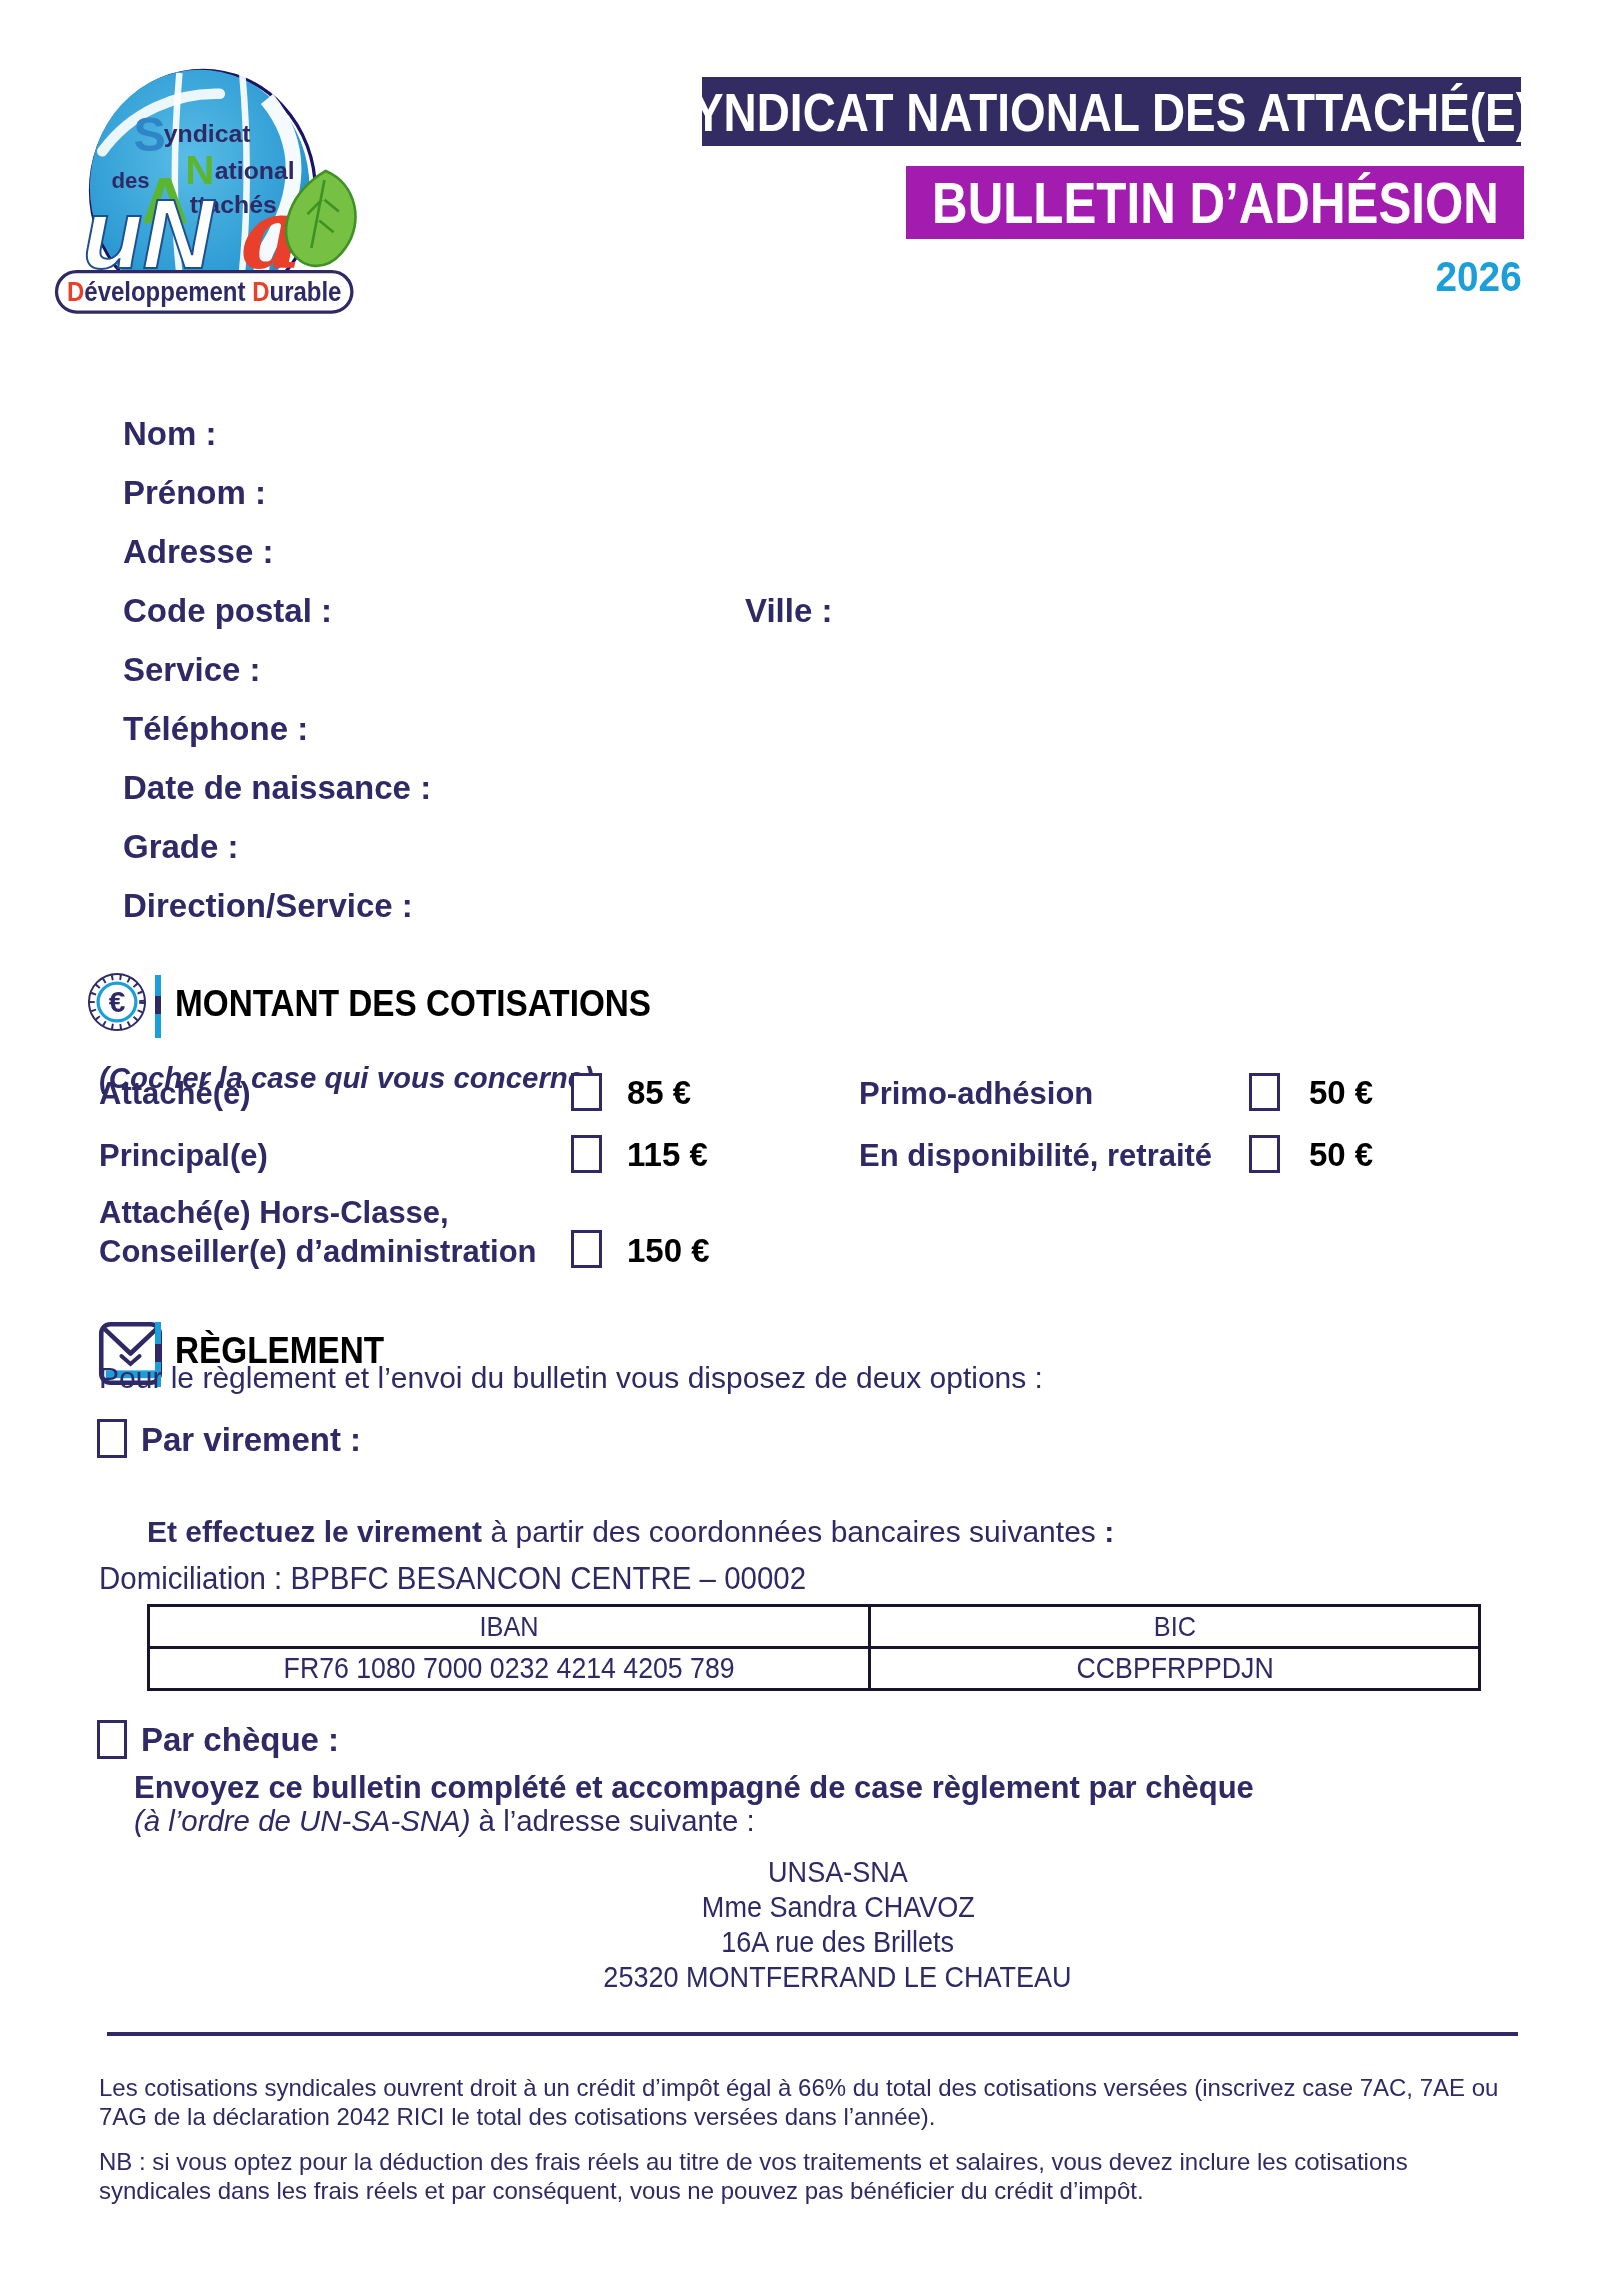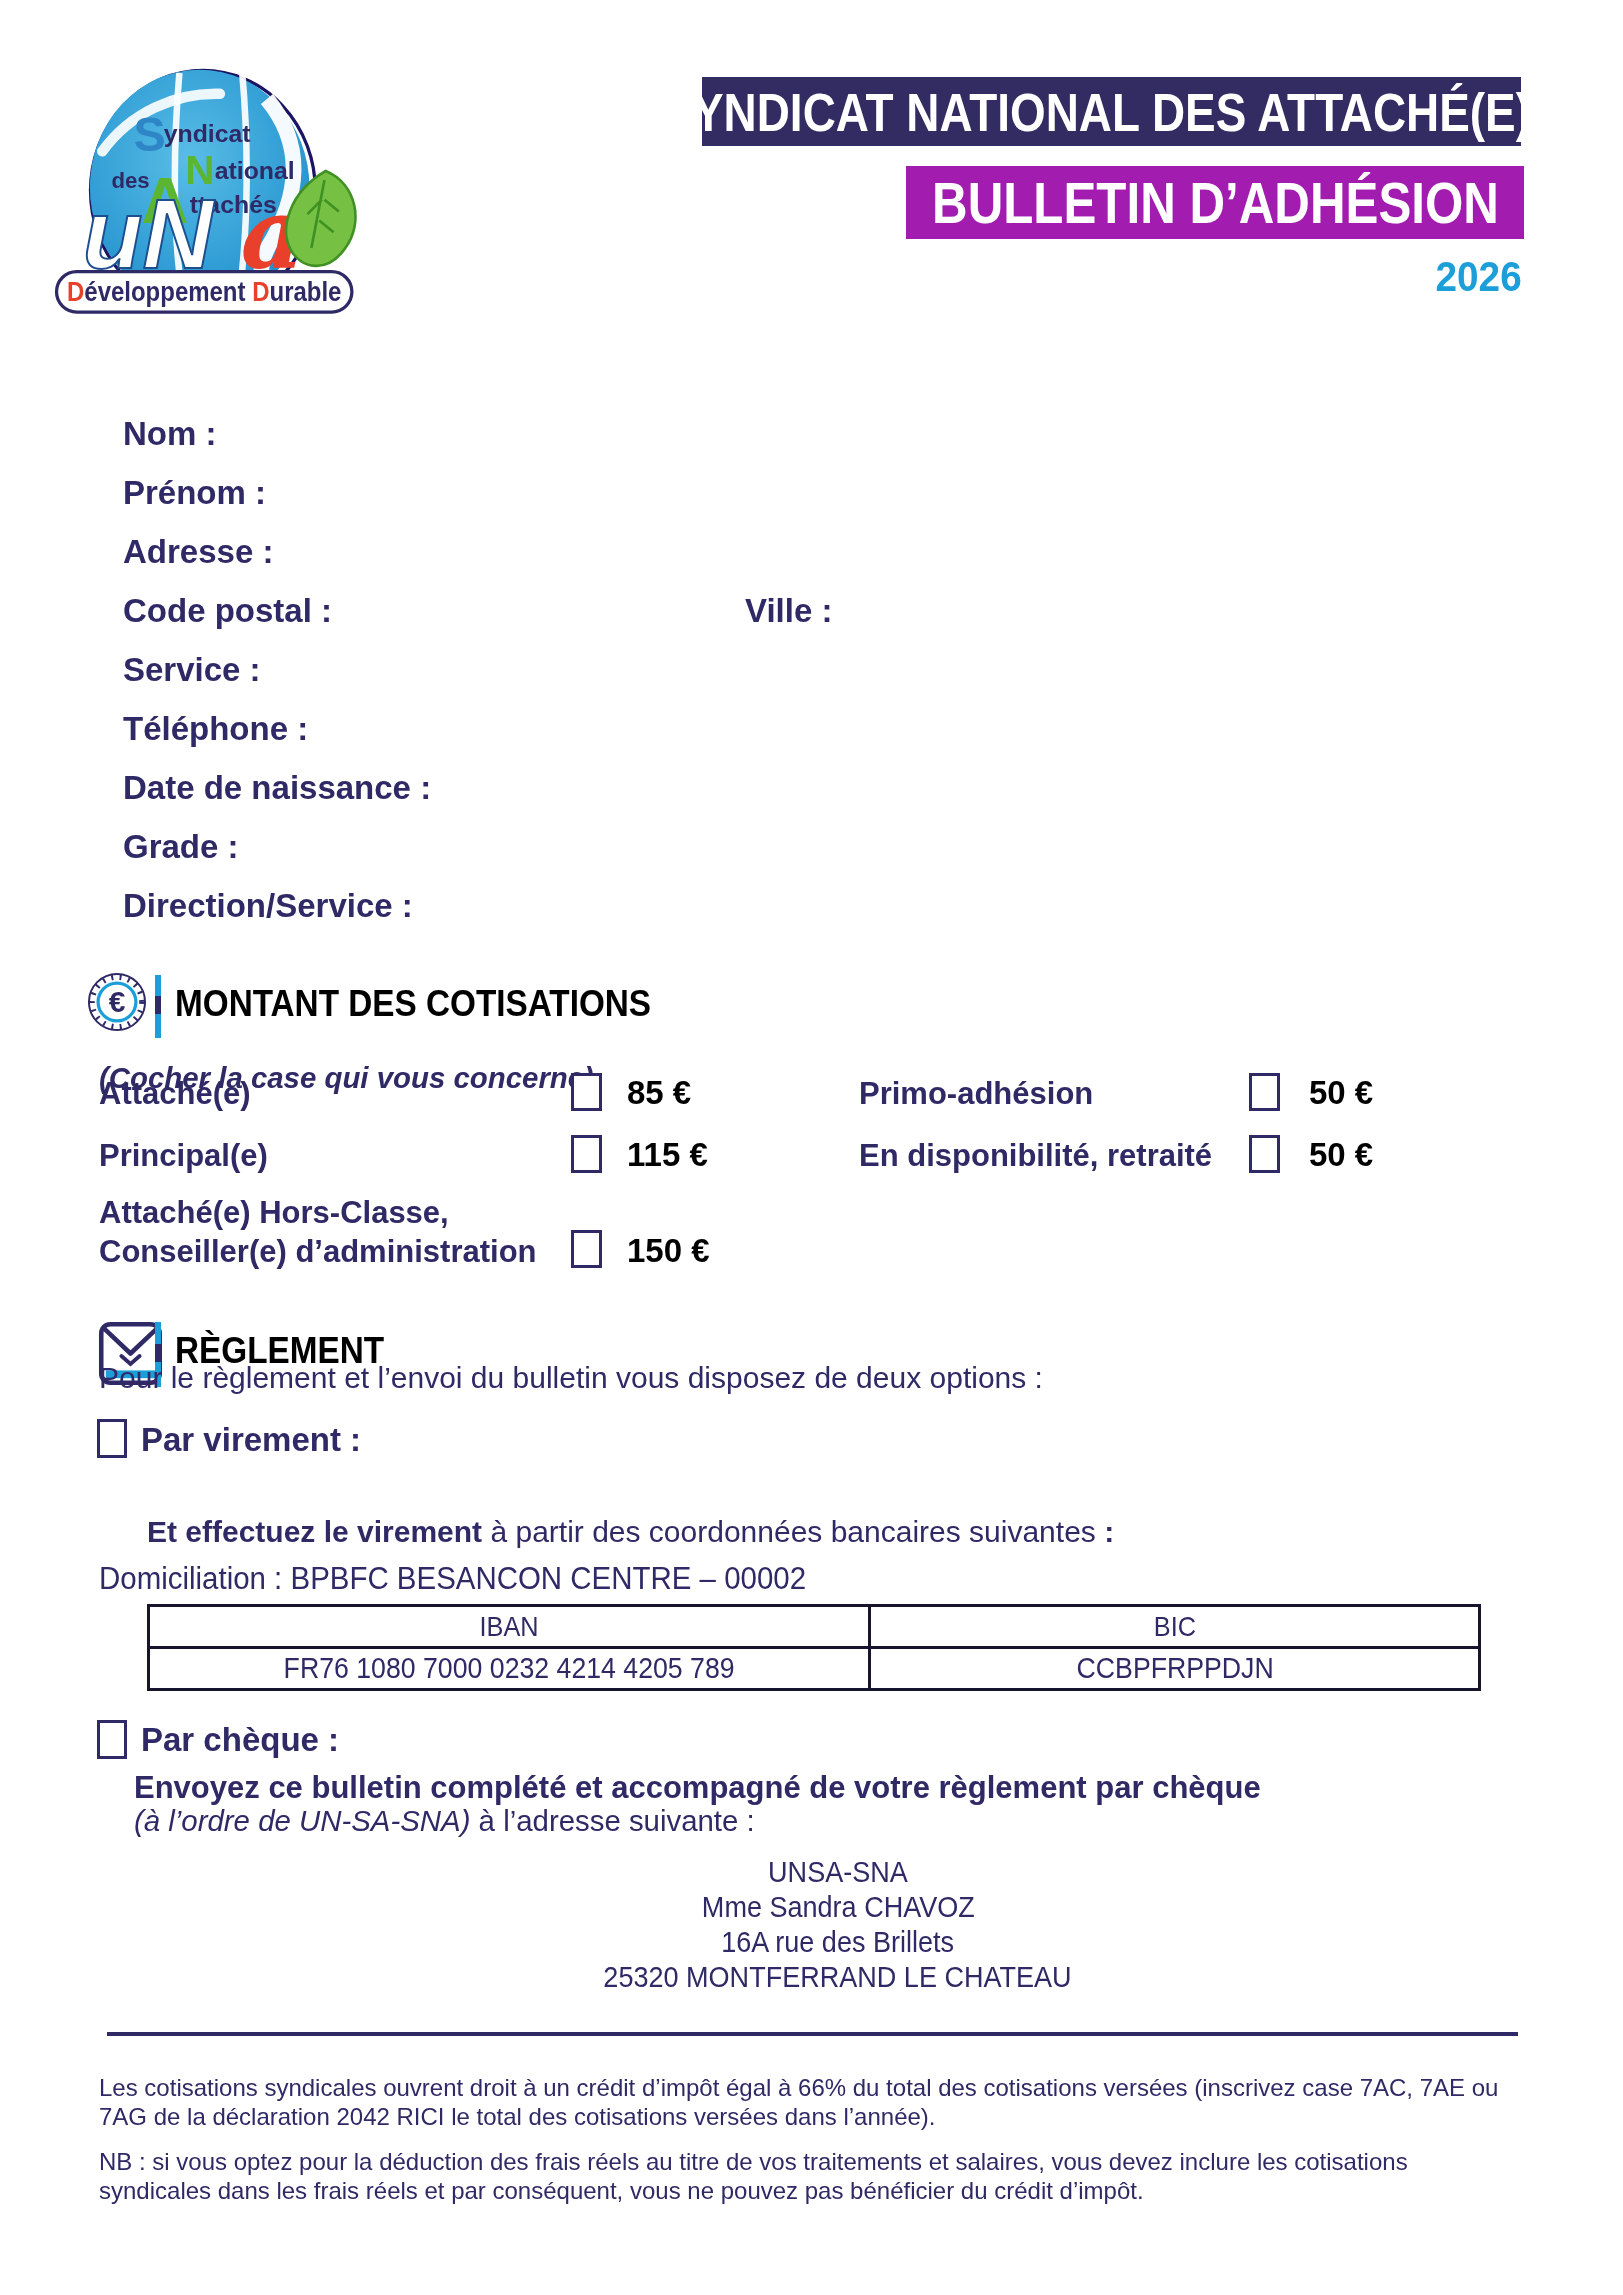--- a/index.html
+++ b/index.html
@@ -206,21 +206,21 @@
       <td>
         <span class="cC s92" style="font-size:29px;">CCBPFRPPDJN</span>
       </td>
     </tr>
   </tbody>
     </table>
 
   <div class="cbox" style="left:97px; top:1720px; height:39px; width:30px;"></div>
   <div class="abs b" style="left:141px; top:1721px; font-size:33px;">Par chèque :</div>
 
-  <div class="abs b" style="left:134px; top:1770px; font-size:31px;">Envoyez ce bulletin complété et accompagné de votre règlement par chèque</div>
+  <div class="abs b" style="left:134px; top:1770px; font-size:31px;">Envoyez ce bulletin complété et accompagné de case règlement par chèque</div>
   <div class="abs" style="left:134px; top:1804px; font-size:29.4px;">
     <span class="i">(à l’ordre de UN-SA-SNA)</span><span> à l’adresse suivante :</span>
   </div>
 
   <div class="abs address">
     <div><span class="cC s92">UNSA-SNA</span></div>
     <div><span class="cC s92">Mme Sandra CHAVOZ</span></div>
     <div><span class="cC s92">16A rue des Brillets</span></div>
     <div><span class="cC s92">25320 MONTFERRAND LE CHATEAU</span></div>
   </div>

